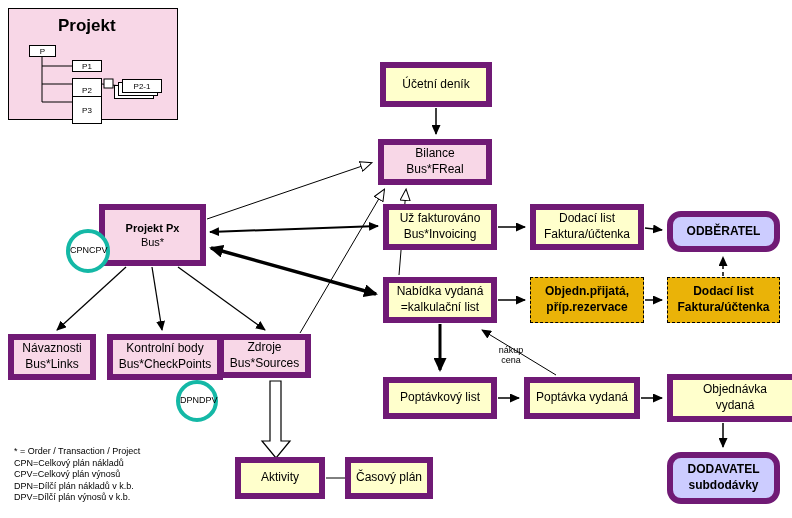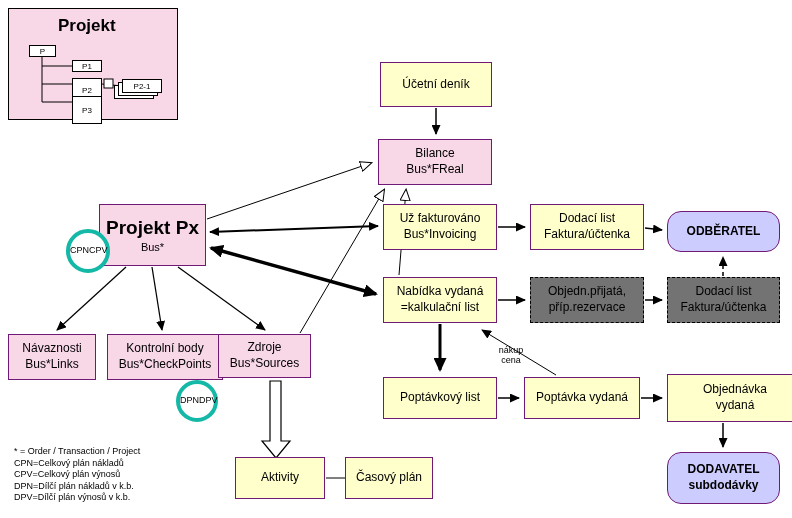--- a/index.html
+++ b/index.html
@@ -4,38 +4,38 @@
 <style>
   * { margin:0; padding:0; box-sizing:border-box; }
   html,body { background:#ffffff; }
   body { font-family:"Liberation Sans", sans-serif; color:#000; }
   .canvas { position:relative; width:792px; height:518px; background:#fff; overflow:hidden; }
 
   .underlay { position:absolute; border:1px solid #000; background:#F8D7E7; z-index:0; }
   svg.wires { position:absolute; left:0; top:0; z-index:1; }
   svg.wires line, svg.wires polygon, svg.wires rect { stroke:#000; }
 
-  .node { position:absolute; border:1px solid #701a75; background:#fff; z-index:2;
+  .node { position:absolute; border:6px solid #701a75; background:#fff; z-index:2;
           display:flex; flex-direction:column; align-items:center; justify-content:center;
           text-align:center; font-size:12px; line-height:1.3; }
   .pink   { background:#F8D7E7; }
   .yellow { background:#FFFFCC; }
   .lav    { background:#CCCCFF; border-radius:14px; font-weight:bold; }
-  .gray   { background:#737373; border:1px dashed #000; }
+  .gray   { background:#eab308; border:1px dashed #000;font-weight:bold; }
 
   .ellipse { position:absolute; border:4px solid #14b8a6; border-radius:50%; background:#fff; z-index:5;
              display:flex; flex-direction:row; align-items:center; justify-content:space-between;
              font-size:9px; line-height:1.25; }
 
   .big-title { position:absolute; z-index:3; font-size:17px; font-weight:bold; }
   .tbox { position:absolute; border:1px solid #000; background:#fff; z-index:3;
           display:flex; align-items:center; justify-content:center; font-size:8px; }
   .tbox.blank { z-index:2; }
 
-  .px-line1 { font-size:19px; font-weight:bold; }
+  .px-line1 { font-size:11px; font-weight:bold; }
   .px-line2 { font-size:11px; }
 
   .legend { position:absolute; left:14px; top:446px; z-index:2; font-size:9px; line-height:11.5px; }
   .float-label { position:absolute; z-index:4; font-size:9px; line-height:10px; text-align:center; }
 </style>
 </head>
 <body>
 
 <div class="canvas">
 

